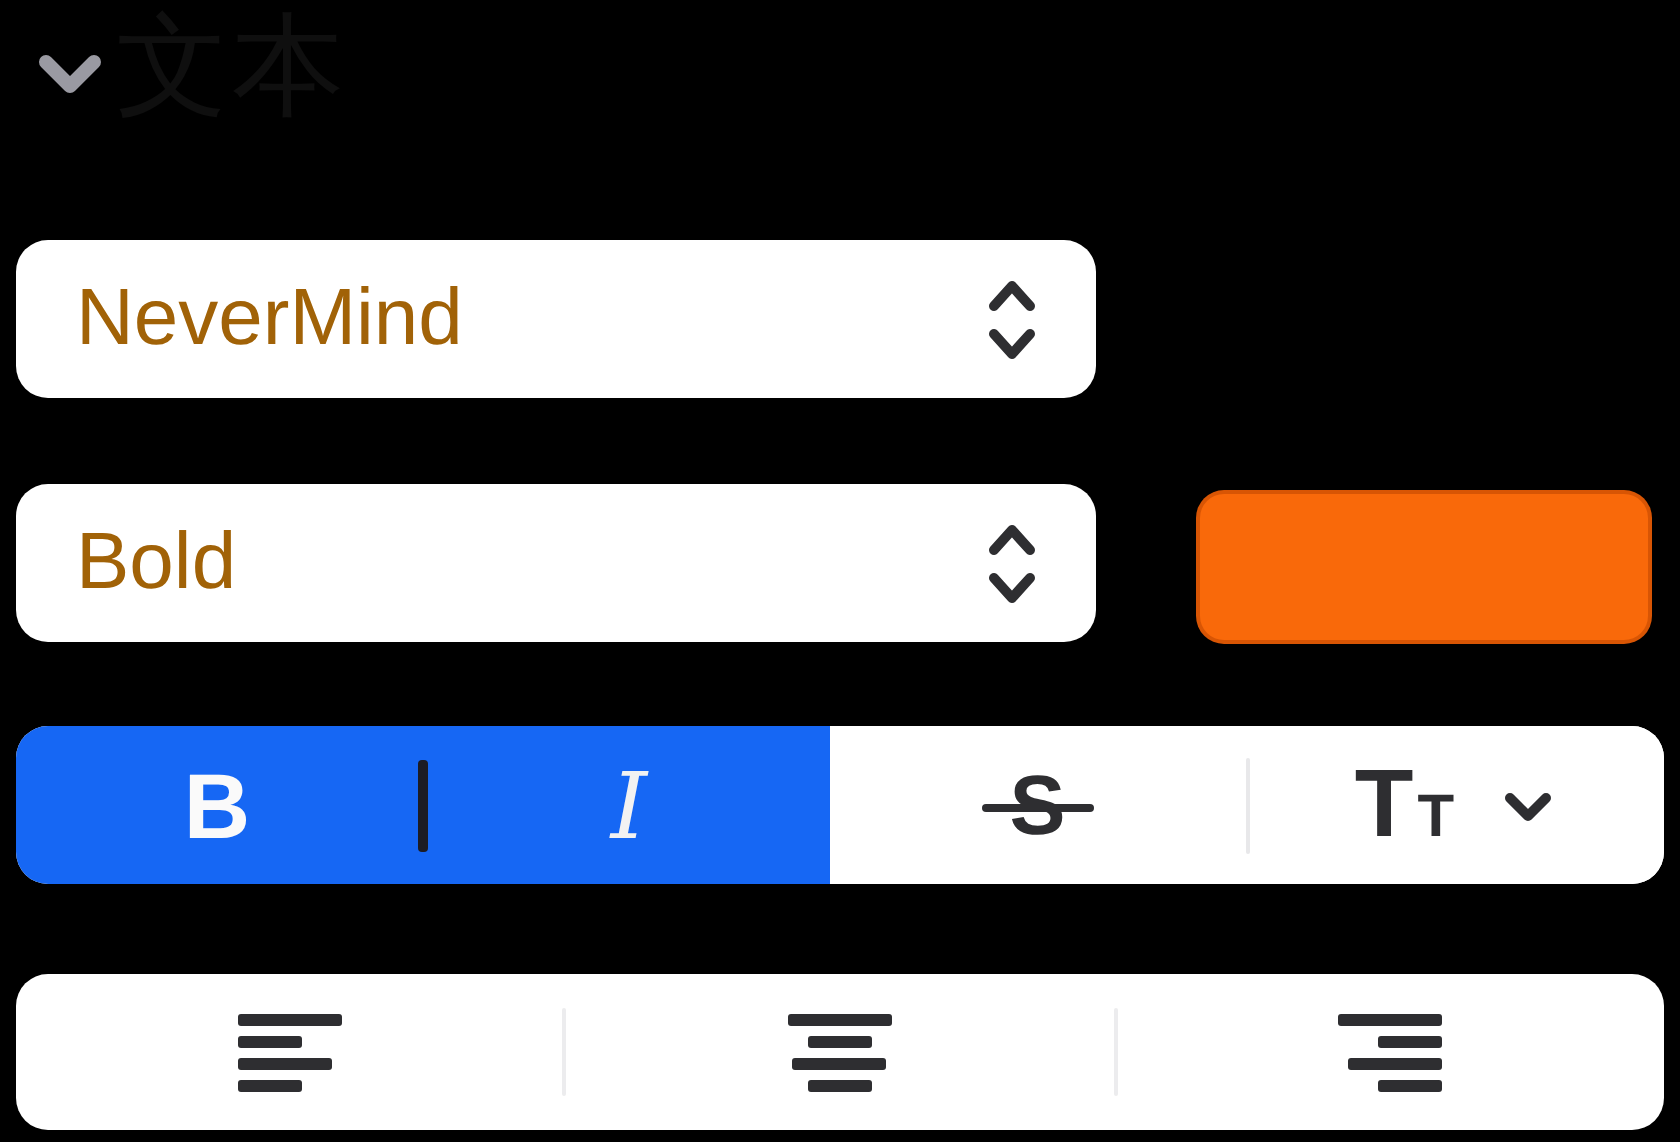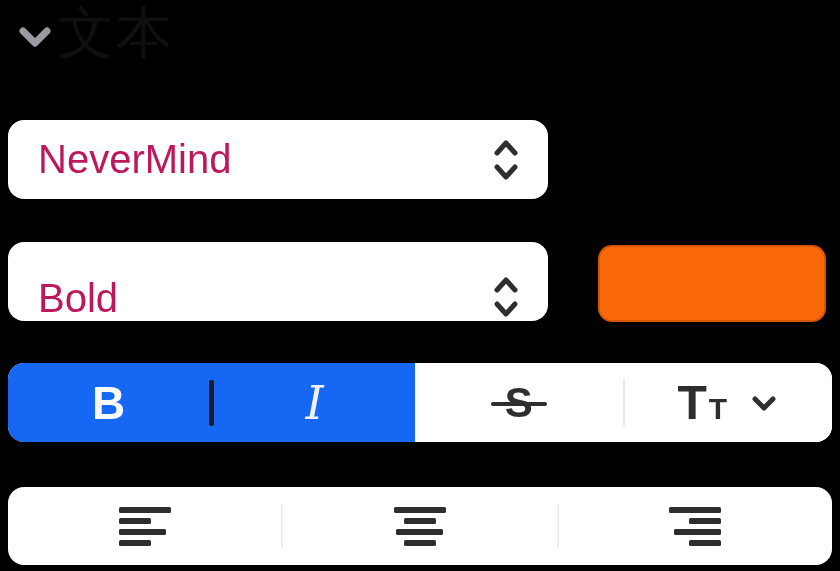--- a/index.html
+++ b/index.html
@@ -11,24 +11,24 @@
   .panel-header { position:absolute; left:0; top:0; width:840px; height:70px; }
   .collapse-btn { position:absolute; left:18px; top:24px; width:34px; height:28px;
     background:none; border:none; cursor:pointer; display:flex; align-items:center; justify-content:center; }
   .panel-title { position:absolute; left:58px; top:2px; font-size:56px; line-height:62px;
     font-weight:500; color:#0f0f0f; letter-spacing:2px; }
 
   
   .select, .bar { background:#fff; border-radius:16px;
     box-shadow:0 3px 7px rgba(0,0,0,0.55); }
   .select { position:absolute; display:flex; align-items:center; cursor:pointer; }
-  .select-value { font-size:40px; color:#be185d; }
+  .select-value { font-size:40px; color:#a16207; }
 
   .font-family-select, .font-style-select { left:8px; width:540px; height:79px; padding:0 26px 0 30px; }
-  .font-family-select { top:120px; } .font-style-select { top:242px;align-items:flex-end; }
+  .font-family-select { top:120px; } .font-style-select { top:242px; }
   .updown-icon { margin-left:auto; }
 
   .font-size-select { left:585px; top:121px; width:230px; height:77px; padding:0 18px 0 26px; }
   .size-divider { width:2px; height:44px; background:#d8d8da; margin-left:auto; margin-right:14px; border-radius:1px; }
 
   
   .color-swatch { position:absolute; left:598px; top:245px; width:228px; height:77px;
     border-radius:14px; background:#f9690a; border:2px solid rgba(190,70,0,0.55);
     cursor:pointer; box-shadow:0 3px 7px rgba(0,0,0,0.55); }
 

